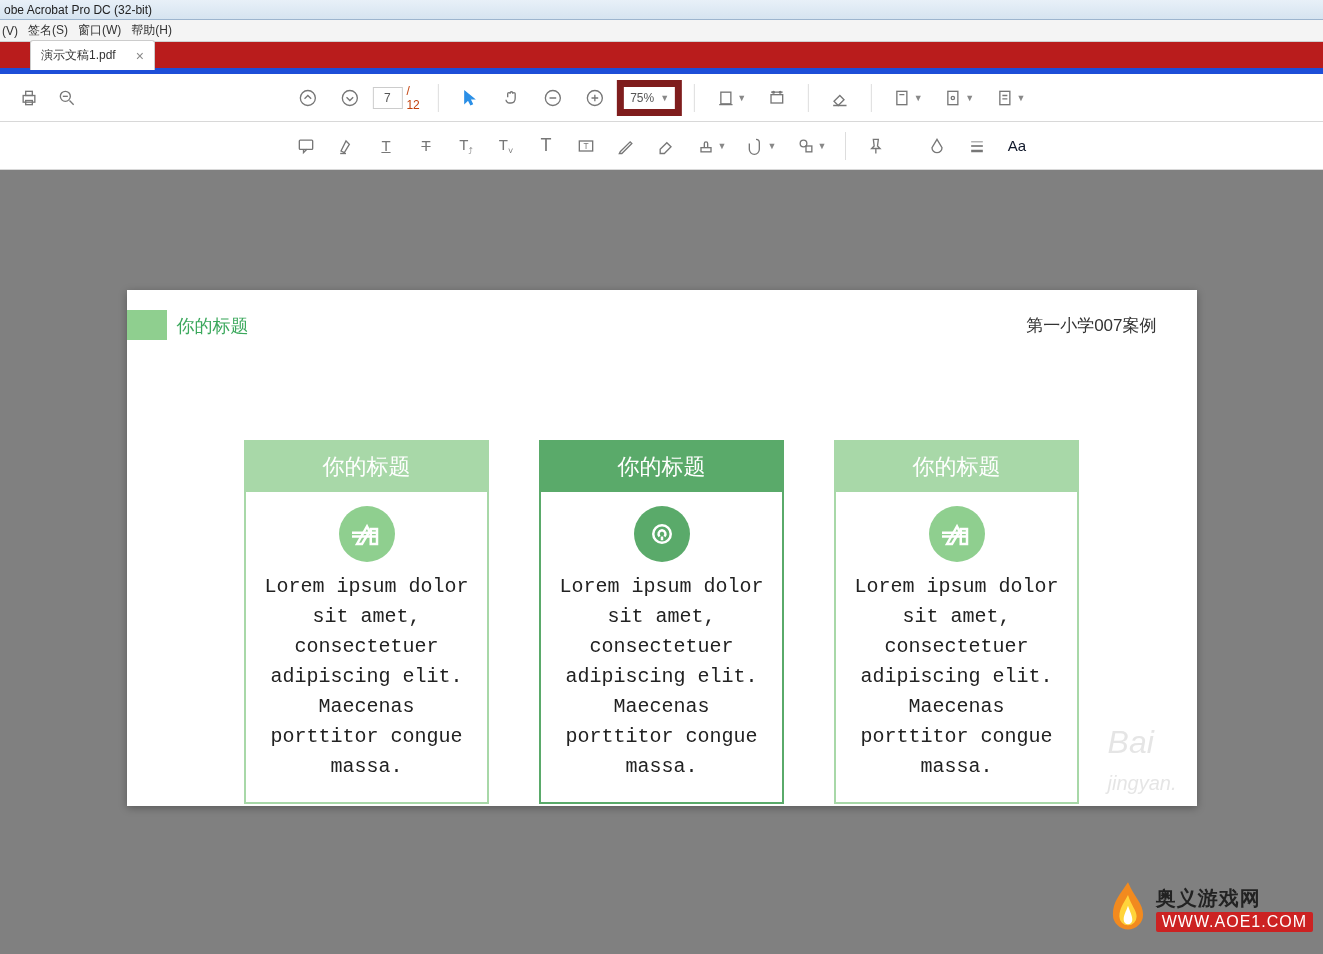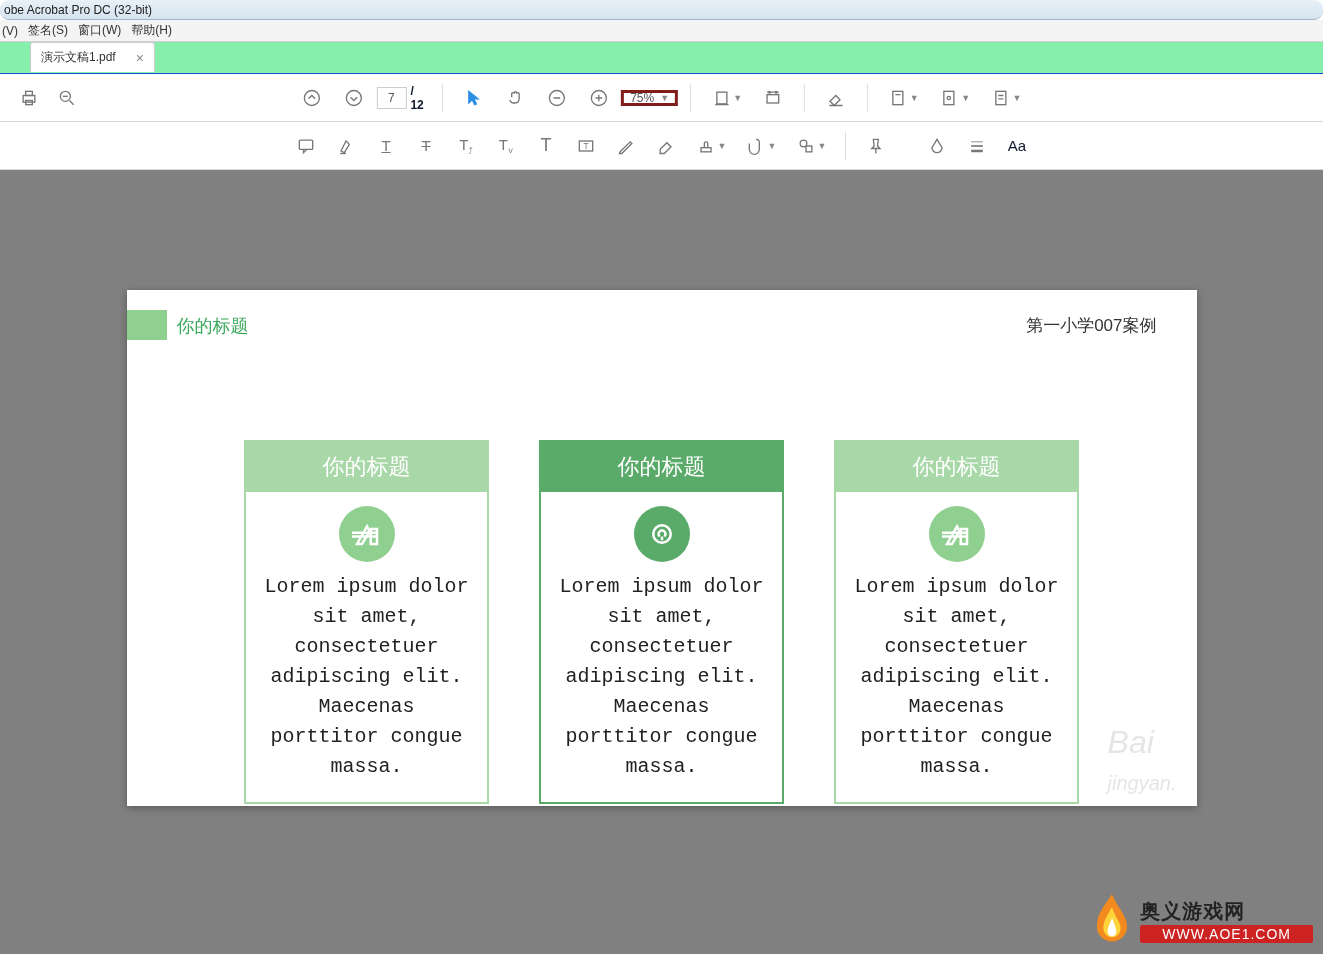--- a/index.html
+++ b/index.html
@@ -1,57 +1,57 @@
 <!DOCTYPE html>
 <html><head>
 <meta charset="utf-8">
 <style>
 * { box-sizing: border-box; margin: 0; padding: 0; }
 body { font-family: "Microsoft YaHei", Arial, sans-serif; font-size: 12px; background: #fff; width: 1323px; height: 954px; overflow: hidden; position: relative; }
-.titlebar { height: 20px; background: linear-gradient(#e8f0f8,#d6e4f0); border-bottom: 1px solid #9db5ce; display: flex; align-items: center; padding-left: 4px; color: #222; font-size: 12px; border-radius: 9px; }
+.titlebar { height: 20px; background: linear-gradient(#e8f0f8,#d6e4f0); border-bottom: 1px solid #9db5ce; display: flex; align-items: center; padding-left: 4px; color: #222; font-size: 12px; }
 .menubar { height: 22px; background: #f4f4f4; border-bottom: 1px solid #d0d0d0; display: flex; align-items: center; gap: 10px; padding-left: 2px; color: #333; font-size: 12px; }
 .menubar span { cursor: default; }
-.tabbar { height: 32px; background: #86efac; border-bottom: 1px solid #1d4ed8; display: flex; align-items: flex-start; padding-left: 30px; }
+.tabbar { height: 32px; background: #b91c1c; border-bottom: 6px solid #1d4ed8; display: flex; align-items: center; padding-left: 30px; }
 .tab { height: 30px; background: #fff; border: 1px solid #ccc; border-bottom: none; display: flex; align-items: center; padding: 0 10px; gap: 20px; font-size: 12px; color: #333; border-radius: 3px 3px 0 0; }
 .tab .close { color: #888; cursor: pointer; font-size: 14px; }
 .toolbar1 { height: 48px; background: #fff; border-bottom: 1px solid #d8d8d8; display: flex; align-items: center; padding: 0 10px; color: #666; position: relative; }
 .toolbar2 { height: 48px; background: #fff; border-bottom: 1px solid #d8d8d8; display: flex; align-items: center; justify-content: center; color: #666; gap: 2px; }
 .sep { width: 1px; height: 28px; background: #ddd; margin: 0 8px; }
 .tbtn { width: 38px; height: 38px; display: flex; align-items: center; justify-content: center; cursor: pointer; border-radius: 3px; }
 .tbtn svg { width: 20px; height: 20px; stroke: #777; fill: none; stroke-width: 1.6; }
 .tbtn-wide { width: 48px; display: flex; align-items: center; justify-content: center; gap: 2px; cursor: pointer; }
 .tbtn-wide svg { width: 20px; height: 20px; stroke: #777; fill: none; stroke-width: 1.6; }
 .chev { font-size: 9px; color: #888; }
 .page-input { width: 30px; height: 22px; border: 1px solid #ccc; text-align: center; font-size: 12px; color: #555; }
-.zoom-sel { height: 16px; border: 3px solid #7f1d1d; padding: 0 6px; display: flex; align-items: center; gap: 6px; cursor: pointer; font-size: 12px; color: #555; }
+.zoom-sel { height: 36px; border: 7px solid #7f1d1d; padding: 0 6px; display: flex; align-items: center; gap: 6px; cursor: pointer; font-size: 12px; color: #555; }
 .center-group { position: absolute; left: 50%; transform: translateX(-50%); display: flex; align-items: center; gap: 4px; }
 .workarea { height: 784px; background: #808080; display: flex; justify-content: center; padding-top: 120px; position: relative; }
 .page { width: 1070px; height: 516px; background: #fff; box-shadow: 0 2px 8px rgba(0,0,0,0.3); position: relative; padding: 20px 40px; }
 .green-block { position: absolute; left: 0; top: 20px; width: 40px; height: 30px; background: #8fcf8f; }
 .page-title { position: absolute; left: 50px; top: 24px; color: #3ba85c; font-size: 18px; font-weight: 500; }
 .page-case { position: absolute; right: 40px; top: 24px; color: #333; font-size: 17px; }
 .cards { position: absolute; top: 150px; left: 0; right: 0; display: flex; justify-content: center; gap: 50px; align-items: center; }
 .card { width: 245px; border: 2px solid; background: #fff; display: flex; flex-direction: column; }
 .card.light { border-color: #a8d8a8; }
 .card.dark { border-color: #5aaa6a; }
 .card-head { text-align: center; padding: 10px 0; font-size: 22px; color: #fff; }
 .card.light .card-head { background: #a8d8a8; }
 .card.dark .card-head { background: #5aaa6a; }
 .card-icon { display: flex; justify-content: center; padding: 14px 0 10px; }
 .card-icon .circ { width: 56px; height: 56px; border-radius: 50%; display: flex; align-items: center; justify-content: center; }
 .card.light .circ { background: #8fcf8f; }
 .card.dark .circ { background: #5aaa6a; }
 .card-icon svg { width: 30px; height: 30px; stroke: #fff; fill: none; stroke-width: 2; }
 .card-body { padding: 0 18px 20px; text-align: center; font-family: "Courier New", monospace; font-size: 20px; color: #222; line-height: 1.5; }
 .watermark { position: absolute; right: 20px; bottom: 8px; font-size: 32px; color: rgba(180,180,180,0.35); font-weight: normal; font-style: italic; }
-.site-logo { position: absolute; right: 10px; bottom: 6px; display: flex; align-items: center; gap: 6px; }
+.site-logo { position: absolute; right: 10px; bottom: 18px; display: flex; align-items: center; gap: 6px; }
 .site-logo .flame { width: 44px; height: 56px; }
 .site-logo .txt { display:flex; flex-direction:column; }
 .site-logo .cn { font-size: 20px; font-weight: bold; color: #222; letter-spacing: 1px; }
-.site-logo .url-bar { background: #c22; color: #fff; font-size: 14px; padding: 1px 22px; border-radius: 2px; letter-spacing: 1px; }
+.site-logo .url-bar { background: #c22; color: #fff; font-size: 16px; padding: 1px 6px; border-radius: 2px; letter-spacing: 1px; }
 .txt-ico { font-size: 15px; color: #777; font-family: Arial; }
 </style>
 </head>
 <body>
 
 <div class="titlebar">
   <span>obe Acrobat Pro DC (32-bit)</span>
 </div>
 
 <div class="menubar">
@@ -90,21 +90,21 @@
           <polyline points="8,13 12,9 16,13"></polyline>
         </svg>
       </div>
     <div class="tbtn">
         <svg viewBox="0 0 24 24">
           <circle cx="12" cy="12" r="9"></circle>
           <polyline points="8,11 12,15 16,11"></polyline>
         </svg>
       </div>
     <input class="page-input" value="7" style="">
-    <span style="color:#0f172a;font-size:12px;font-weight:bold;">/ 12</span>
+    <span style="color:#c2410c;font-size:12px;">/ 12</span>
     <div class="sep"></div>
     <div class="tbtn">
         <svg viewBox="0 0 24 24">
           <path d="M6 4 L6 18 L10 14 L13 20 L15 19 L12 13 L17 13 Z" fill="#2b8fe6" stroke="#2b8fe6"></path>
         </svg>
       </div>
     <div class="tbtn">
         <svg viewBox="0 0 24 24">
           <path d="M7 11 V7 a1.5 1.5 0 0 1 3 0 V6 a1.5 1.5 0 0 1 3 0 V7 a1.5 1.5 0 0 1 3 0 v5 c0 4-2 6-5 6 h-2 c-2 0-4-2-4-4"></path>
         </svg>

